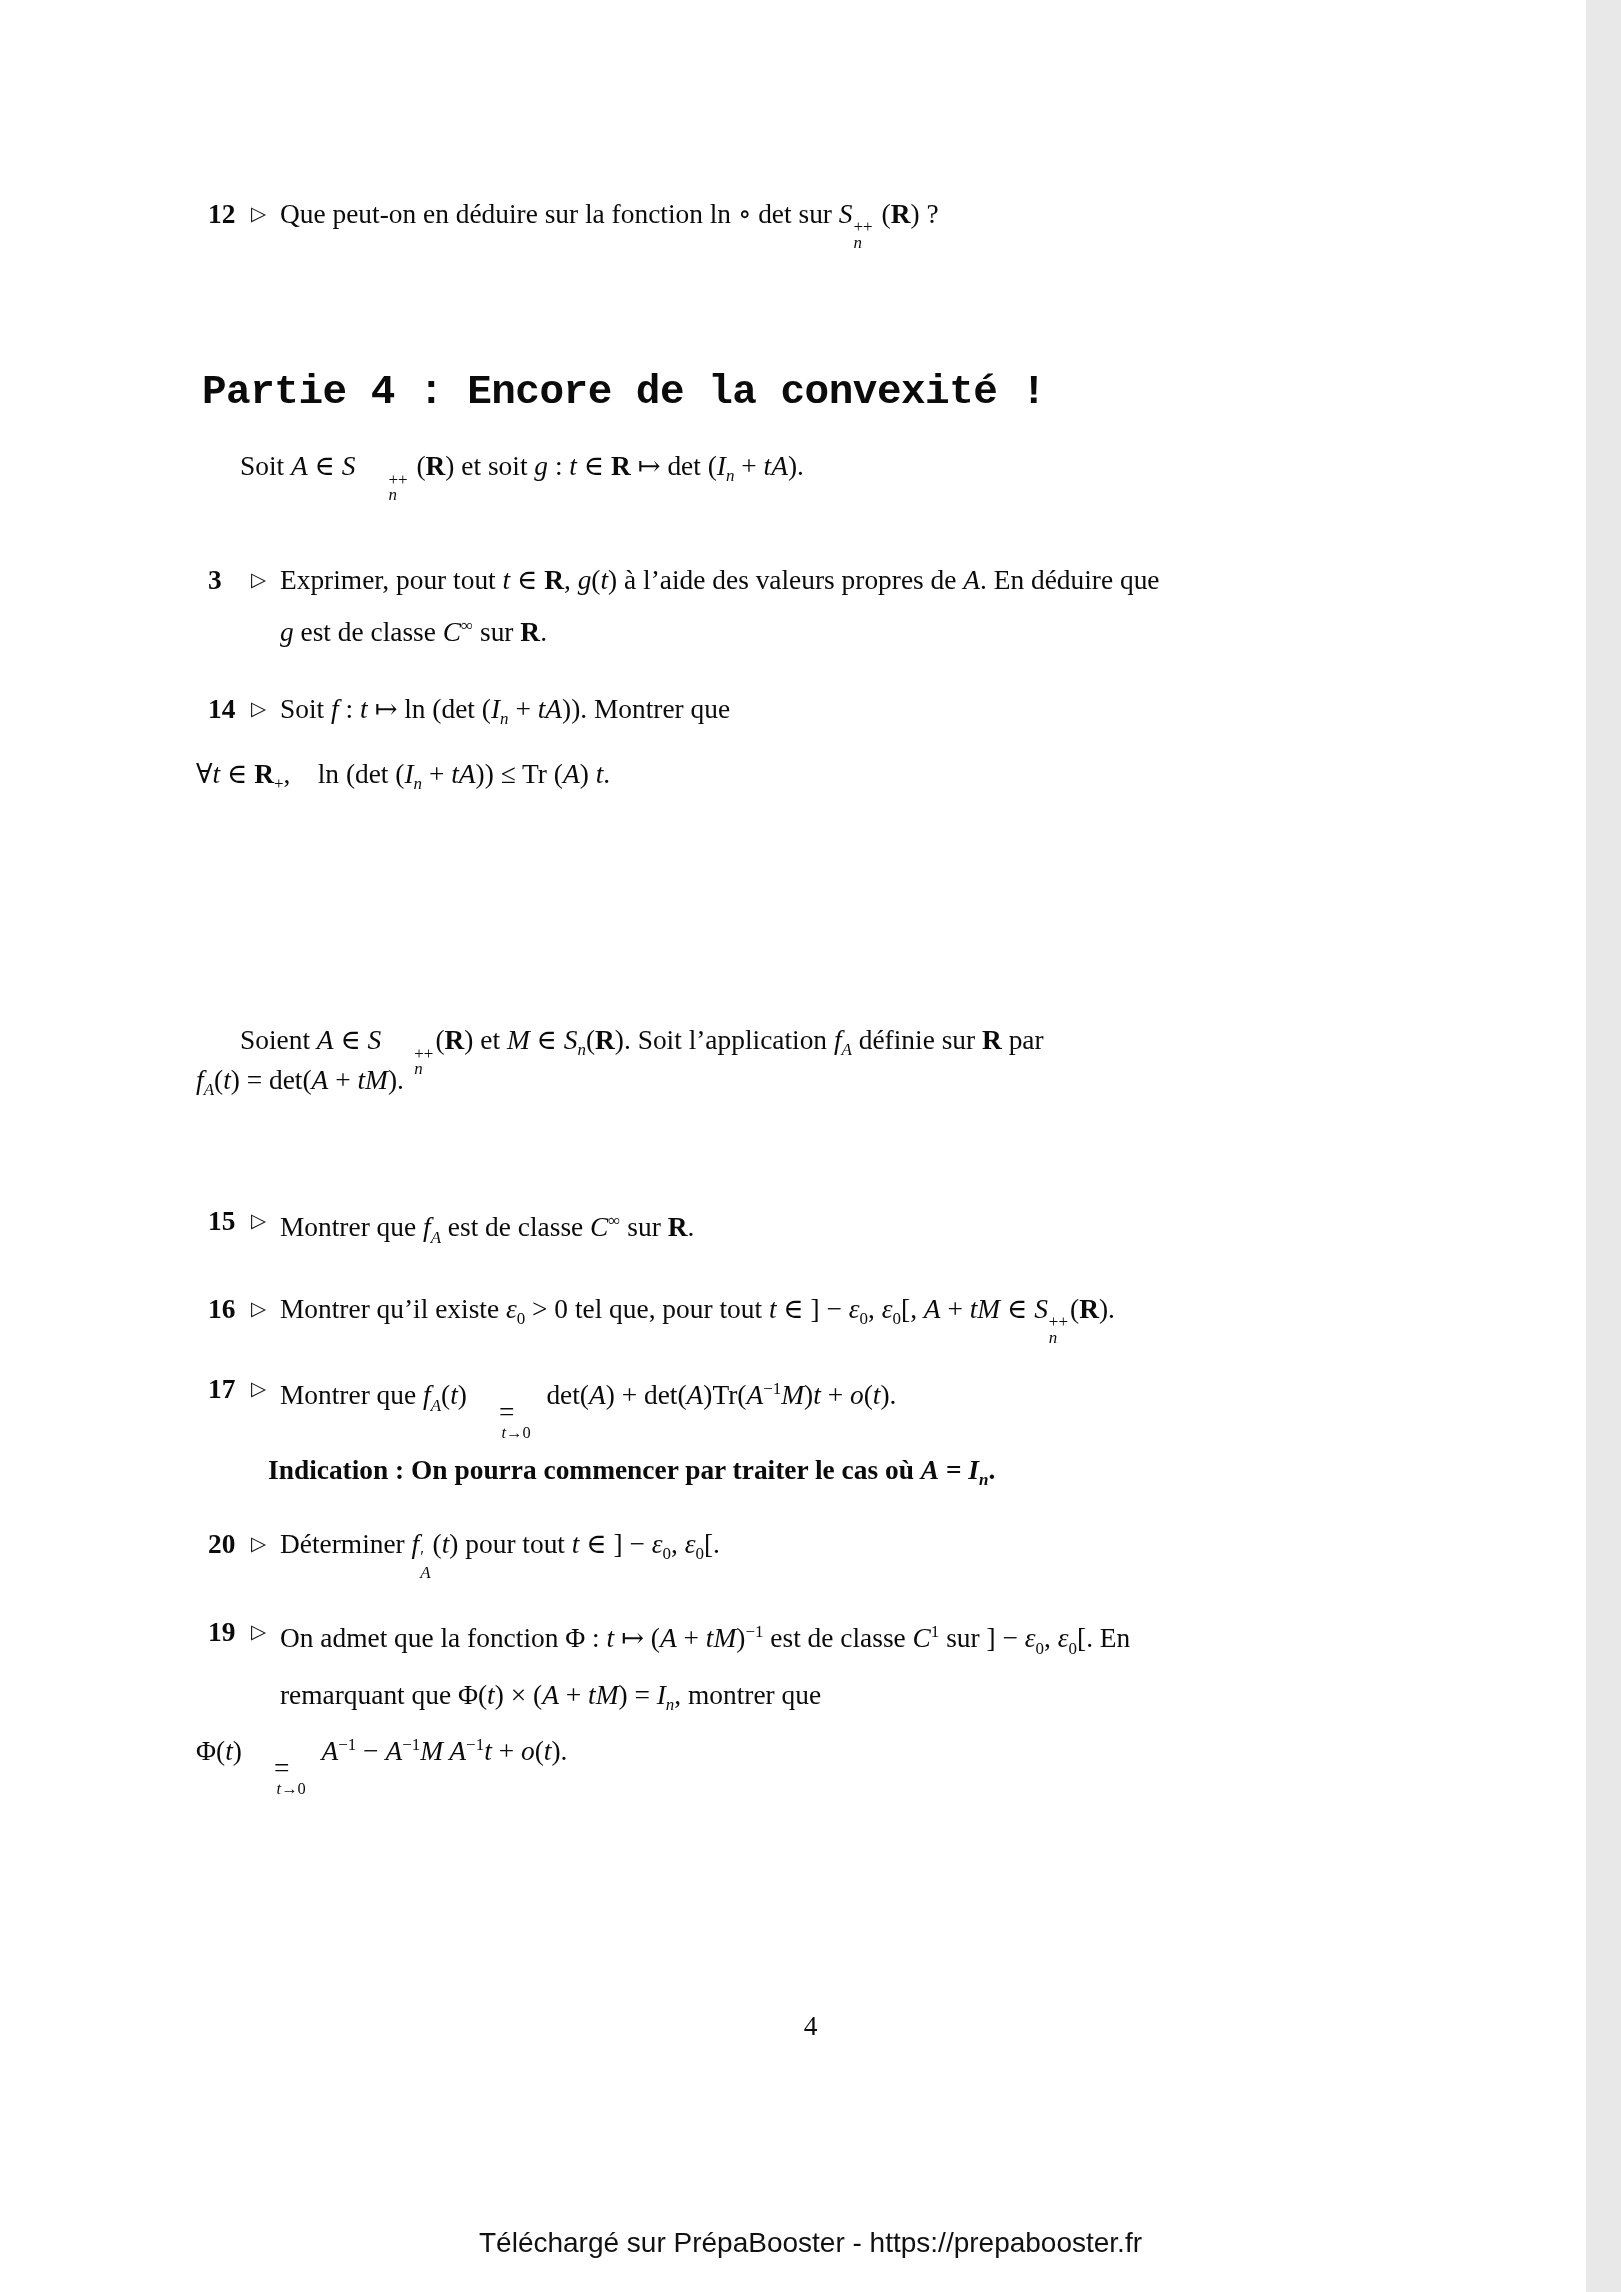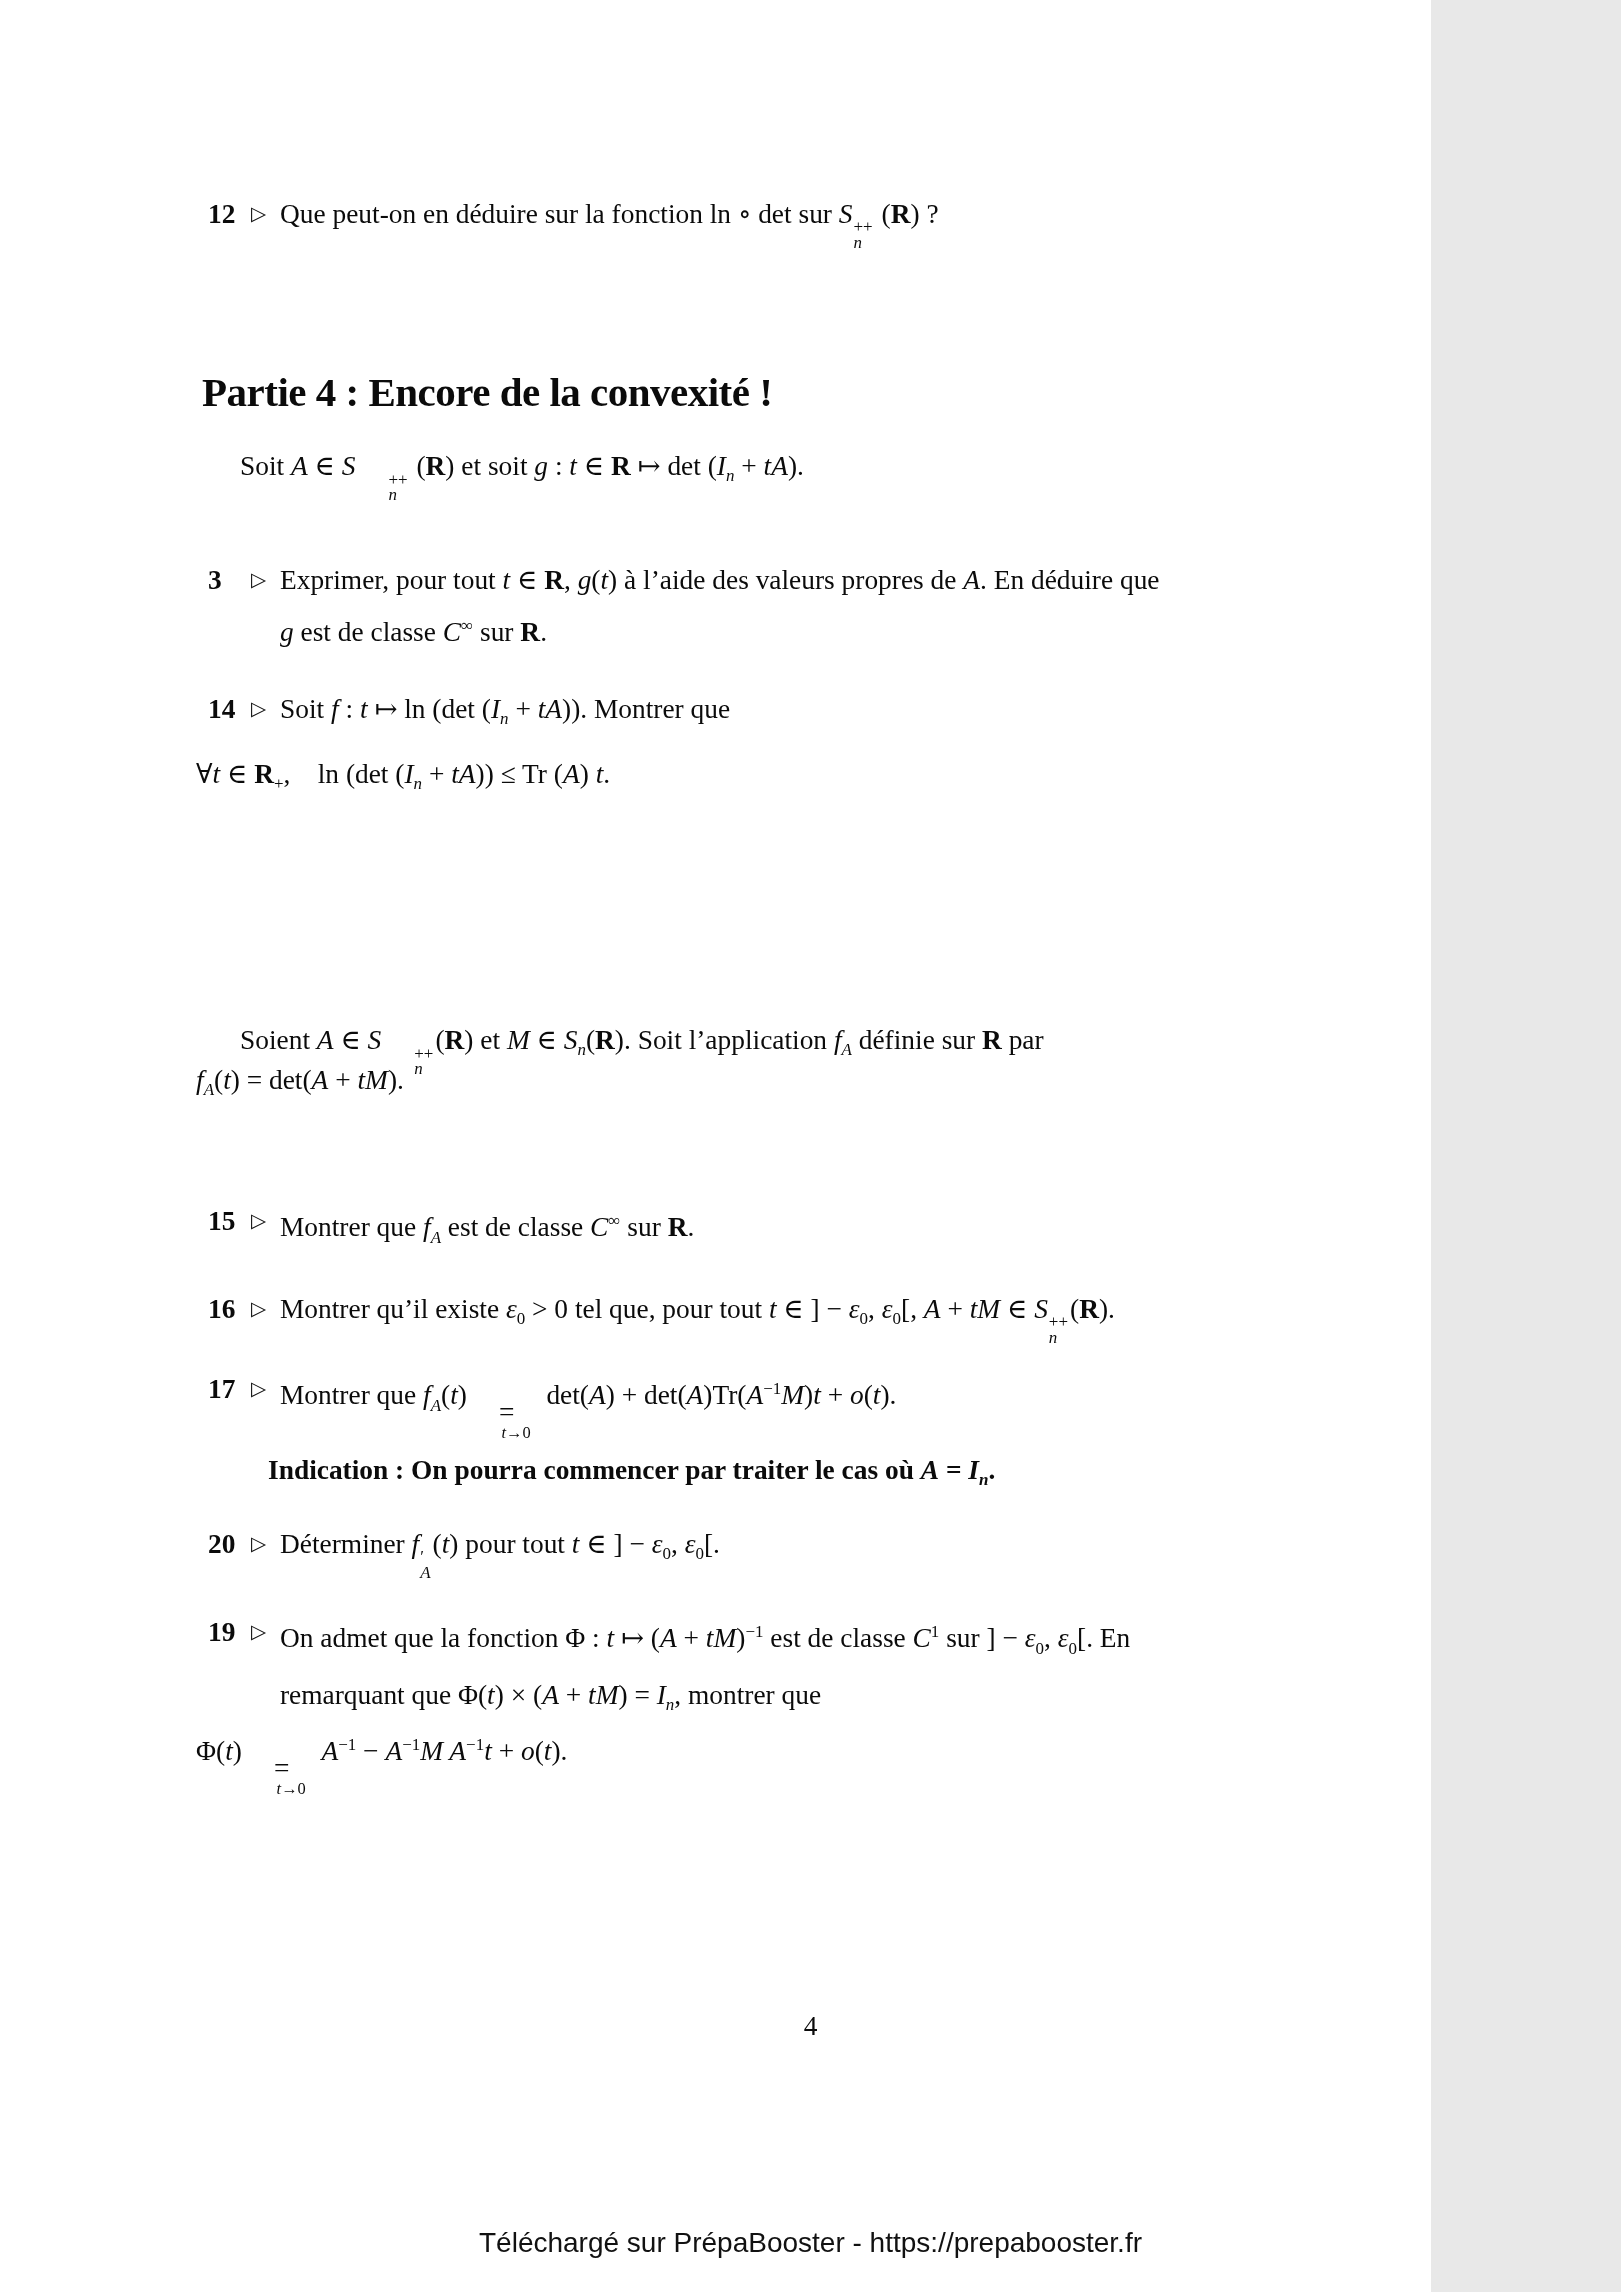--- a/index.html
+++ b/index.html
@@ -1,37 +1,37 @@
 <!DOCTYPE html>
 <html lang="fr"><head>
 <meta charset="utf-8">
 <style>
   html,body{margin:0;padding:0;background:#e8e8e8;}
   .page{
     position:relative;
-    width:1431px;height:2293px;
+    width:1586px;height:2293px;
     background:#ffffff;
     color:#0b0b0b;
     font-family:"Liberation Serif","DejaVu Serif",serif;
     font-size:27.4px;
     overflow:hidden;
   }
   
   .q{
     position:absolute;left:208px;width:1253px;
     display:flex;align-items:flex-start;
     line-height:46px;
   }
   .q .num{flex:0 0 43px;font-weight:bold;}
   .q .tri{flex:0 0 29px;font-size:19.6px;line-height:46px;}
   .q .txt{flex:1 1 auto;}
   
   .ptitle{
     position:absolute;left:202px;
-    font-family:Liberation Serif, serif;
+    font-family:Liberation Mono, monospace;
     font-weight:700;font-size:41px;letter-spacing:-0.5px;
     line-height:51px;white-space:nowrap;
   }
   
   .intro{
     position:absolute;left:208px;width:1253px;
     text-indent:32px;line-height:46px;
   }
   
   .eq{

